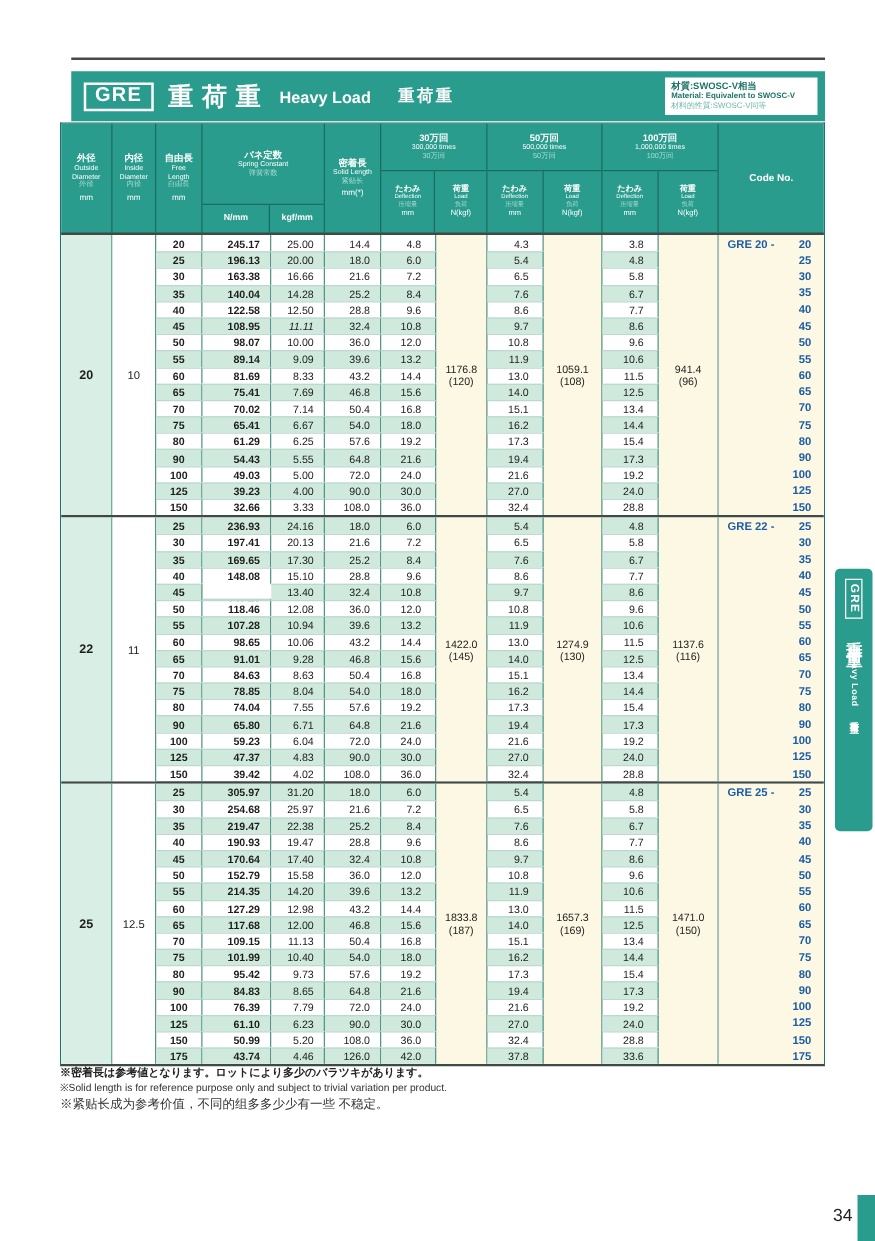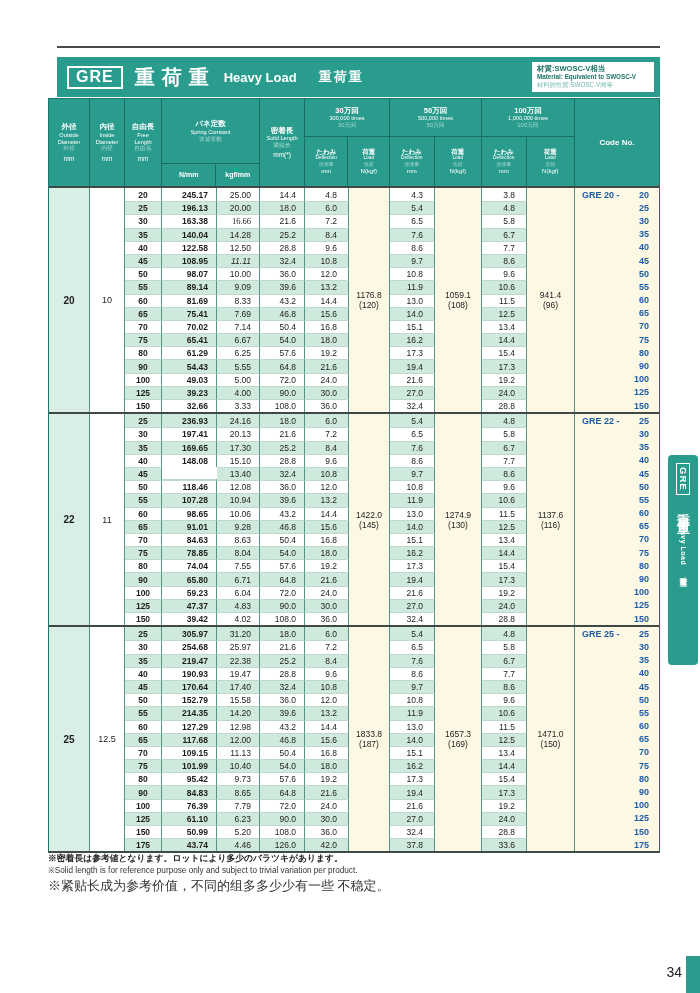--- a/index.html
+++ b/index.html
@@ -85,21 +85,21 @@
   .loadcell{flex-direction:column;justify-content:center;background:var(--cream);
             font-size:8.5px;line-height:1.2;text-align:center}
   .codecell{background:var(--cream);color:var(--blue);font-weight:bold;font-size:9px;
             border-right:none;padding:0 10px 0 7px;justify-content:flex-end}
   .codecell.first{justify-content:space-between}
 
   
   .notes{position:absolute;left:48px;top:852px;line-height:1.45}
   .n1{font-size:8.8px;font-weight:bold;color:#222}
   .n2{font-size:8.2px;color:#333}
-  .n3{font-size:13px;color:#333}
+  .n3{font-size:10px;color:#333}
 
   
   .side-tab{position:absolute;left:668px;top:455px;width:30px;height:210px;background:var(--teal);
             border-radius:4px;display:flex;flex-direction:column;align-items:center;
             padding-top:8px;color:#fff}
   .st-gre{writing-mode:vertical-rl;border:1.5px solid #fff;font-weight:bold;font-size:9.5px;
           padding:3px 1px;letter-spacing:1px;line-height:1}
   .st-jp{writing-mode:vertical-rl;font-size:13px;font-weight:bold;letter-spacing:4px;margin-top:7px}
   .st-en{writing-mode:vertical-rl;font-size:7px;font-weight:bold;margin-top:7px;letter-spacing:.5px}
   .st-cn{writing-mode:vertical-rl;font-size:7.5px;font-weight:bold;margin-top:6px;letter-spacing:1px}
@@ -275,21 +275,21 @@
           <div class="c num green bt" style="grid-area: 2 / 5;">20.00</div>
           <div class="c num green bt" style="grid-area: 2 / 6;">18.0</div>
           <div class="c num2 green bt" style="grid-area: 2 / 7;">6.0</div>
           <div class="c num2 green bt" style="grid-area: 2 / 9;">5.4</div>
           <div class="c num2 green bt" style="grid-area: 2 / 11;">4.8</div>
           <div class="c codecell" style="grid-area: 2 / 13;">
             <span>25</span>
           </div>
           <div class="c ctr b bt" style="grid-area: 3 / 3;">30</div>
           <div class="c num b bt" style="grid-area: 3 / 4;">163.38</div>
-          <div class="c num bt" style="grid-area: 3 / 5; font-family: Liberation Serif, serif;">16.66</div>
+          <div class="c num bt" style="grid-area: 3 / 5;">16.66</div>
           <div class="c num bt" style="grid-area: 3 / 6;">21.6</div>
           <div class="c num2 bt" style="grid-area: 3 / 7;">7.2</div>
           <div class="c num2 bt" style="grid-area: 3 / 9;">6.5</div>
           <div class="c num2 bt" style="grid-area: 3 / 11;">5.8</div>
           <div class="c codecell" style="grid-area: 3 / 13;">
             <span>30</span>
           </div>
           <div class="c ctr b green bt" style="grid-area: 4 / 3;">35</div>
           <div class="c num b green bt" style="grid-area: 4 / 4;">140.04</div>
           <div class="c num green bt" style="grid-area: 4 / 5;">14.28</div>

